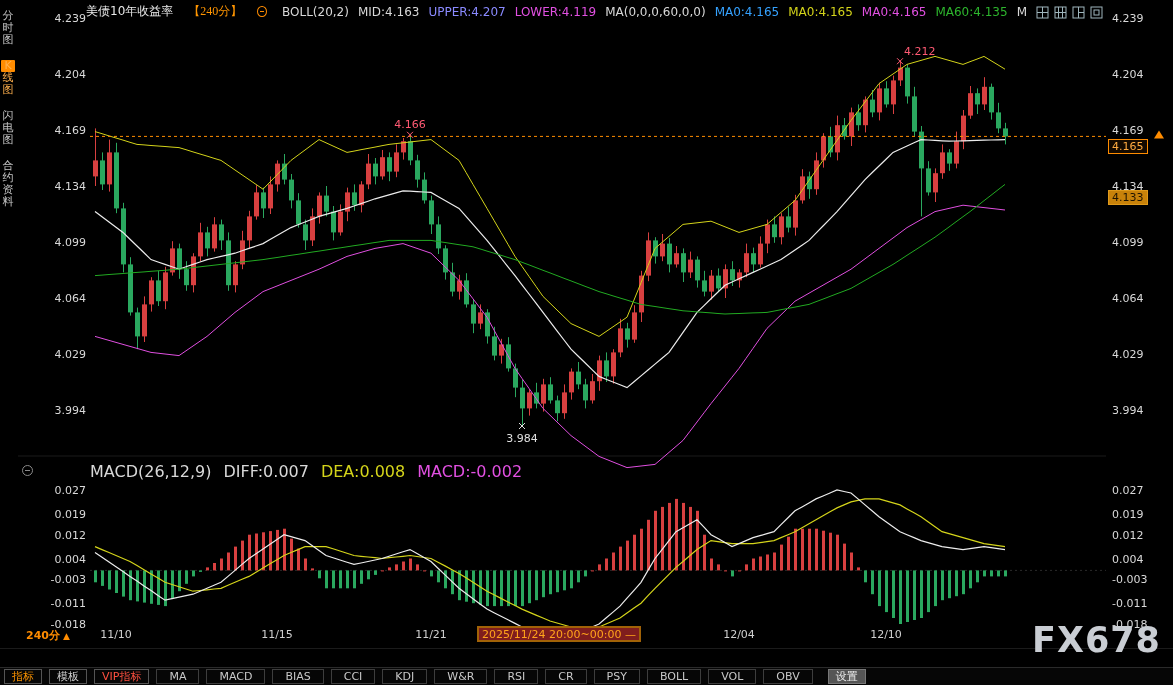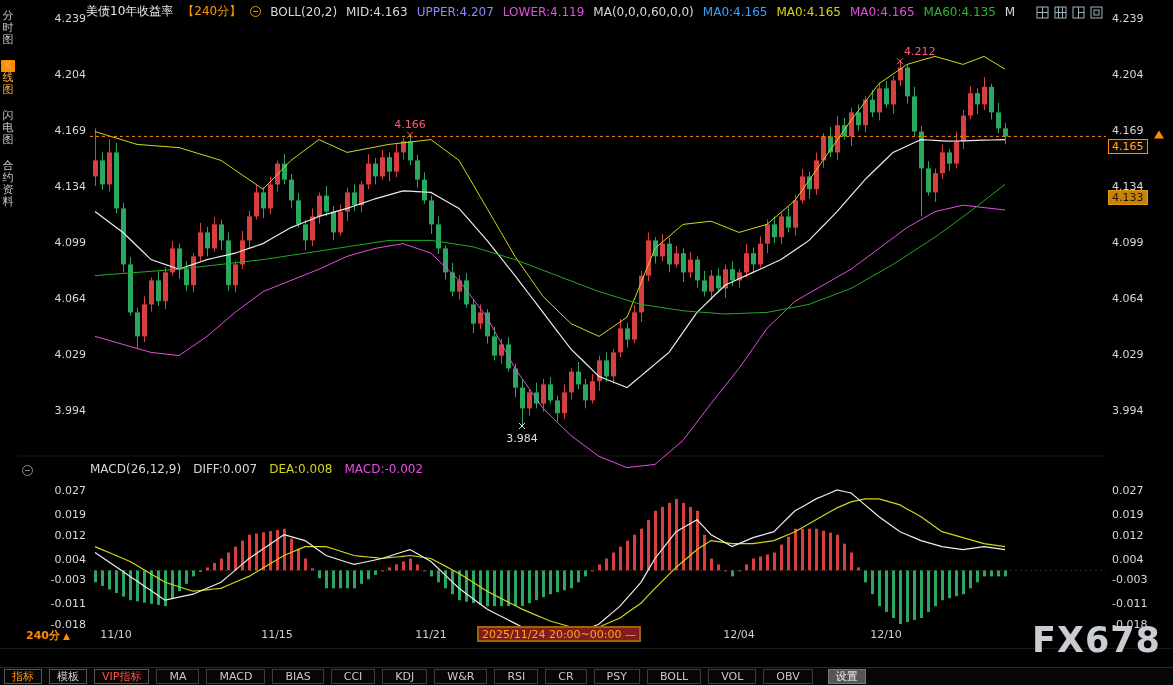--- a/index.html
+++ b/index.html
@@ -10,34 +10,34 @@
   #chart{position:absolute;left:0;top:0;}
 
   
   .sidebar{position:absolute;left:0;top:10px;width:16px;display:flex;flex-direction:column;gap:14px;align-items:center;z-index:4;}
   .vtab{display:flex;flex-direction:column;align-items:center;cursor:pointer;}
   .vtab .ch{font-size:11px;line-height:12px;color:#c8c8c8;width:14px;text-align:center;}
   .vtab .ch.hot{background:#ff8c00;color:#000;border-radius:1px;}
   .vtab.active .ch{color:#ffb04d;}
 
   
-  .hdr{position:absolute;left:86px;top:4px;height:15px;display:flex;align-items:center;gap:9px;
+  .hdr{position:absolute;left:86px;top:4px;height:15px;display:flex;align-items:center;gap:15px;
        font-size:12px;white-space:nowrap;z-index:4;max-width:950px;overflow:hidden;}
   .hdr .t{color:#e8e8e8;}
-  .hdr .p{color:#ff9500;}
+  .hdr .p{color:#ff9500;font-family:Liberation Serif, serif;}
   .zo{display:inline-block;width:11px;height:11px;border:1px solid #ff8c00;border-radius:50%;position:relative;}
   .zo::after{content:"";position:absolute;left:2px;right:2px;top:4px;height:1px;background:#ff8c00;}
   #hdr-ind span{margin-right:9px;}
 
   
   .winctl{position:absolute;right:70px;top:4px;display:flex;gap:5px;z-index:4;}
   .winctl .wbtn{width:13px;height:13px;display:inline-block;cursor:pointer;}
 
   
-  .macd-hdr{position:absolute;left:90px;top:462px;font-size:12px;display:flex;gap:12px;z-index:4;white-space:nowrap;}
+  .macd-hdr{position:absolute;left:90px;top:462px;font-size:16px;display:flex;gap:12px;z-index:4;white-space:nowrap;}
   .macd-collapse{position:absolute;left:22px;top:465px;width:11px;height:11px;border:1px solid #8a8a8a;border-radius:50%;z-index:4;}
   .macd-collapse::after{content:"";position:absolute;left:2px;right:2px;top:4px;height:1px;background:#8a8a8a;}
 
   
   .tag-last{position:absolute;left:1108px;top:139px;border:1px solid #ff8c00;color:#ffab40;background:#140a00;
             font-size:11px;line-height:13px;padding:0 3px;z-index:5;}
   .tag-near{position:absolute;left:1108px;top:190px;background:#c8820a;color:#201400;border:1px solid #e09a1a;
             font-size:11px;line-height:13px;padding:0 3px;z-index:5;}
 
   

